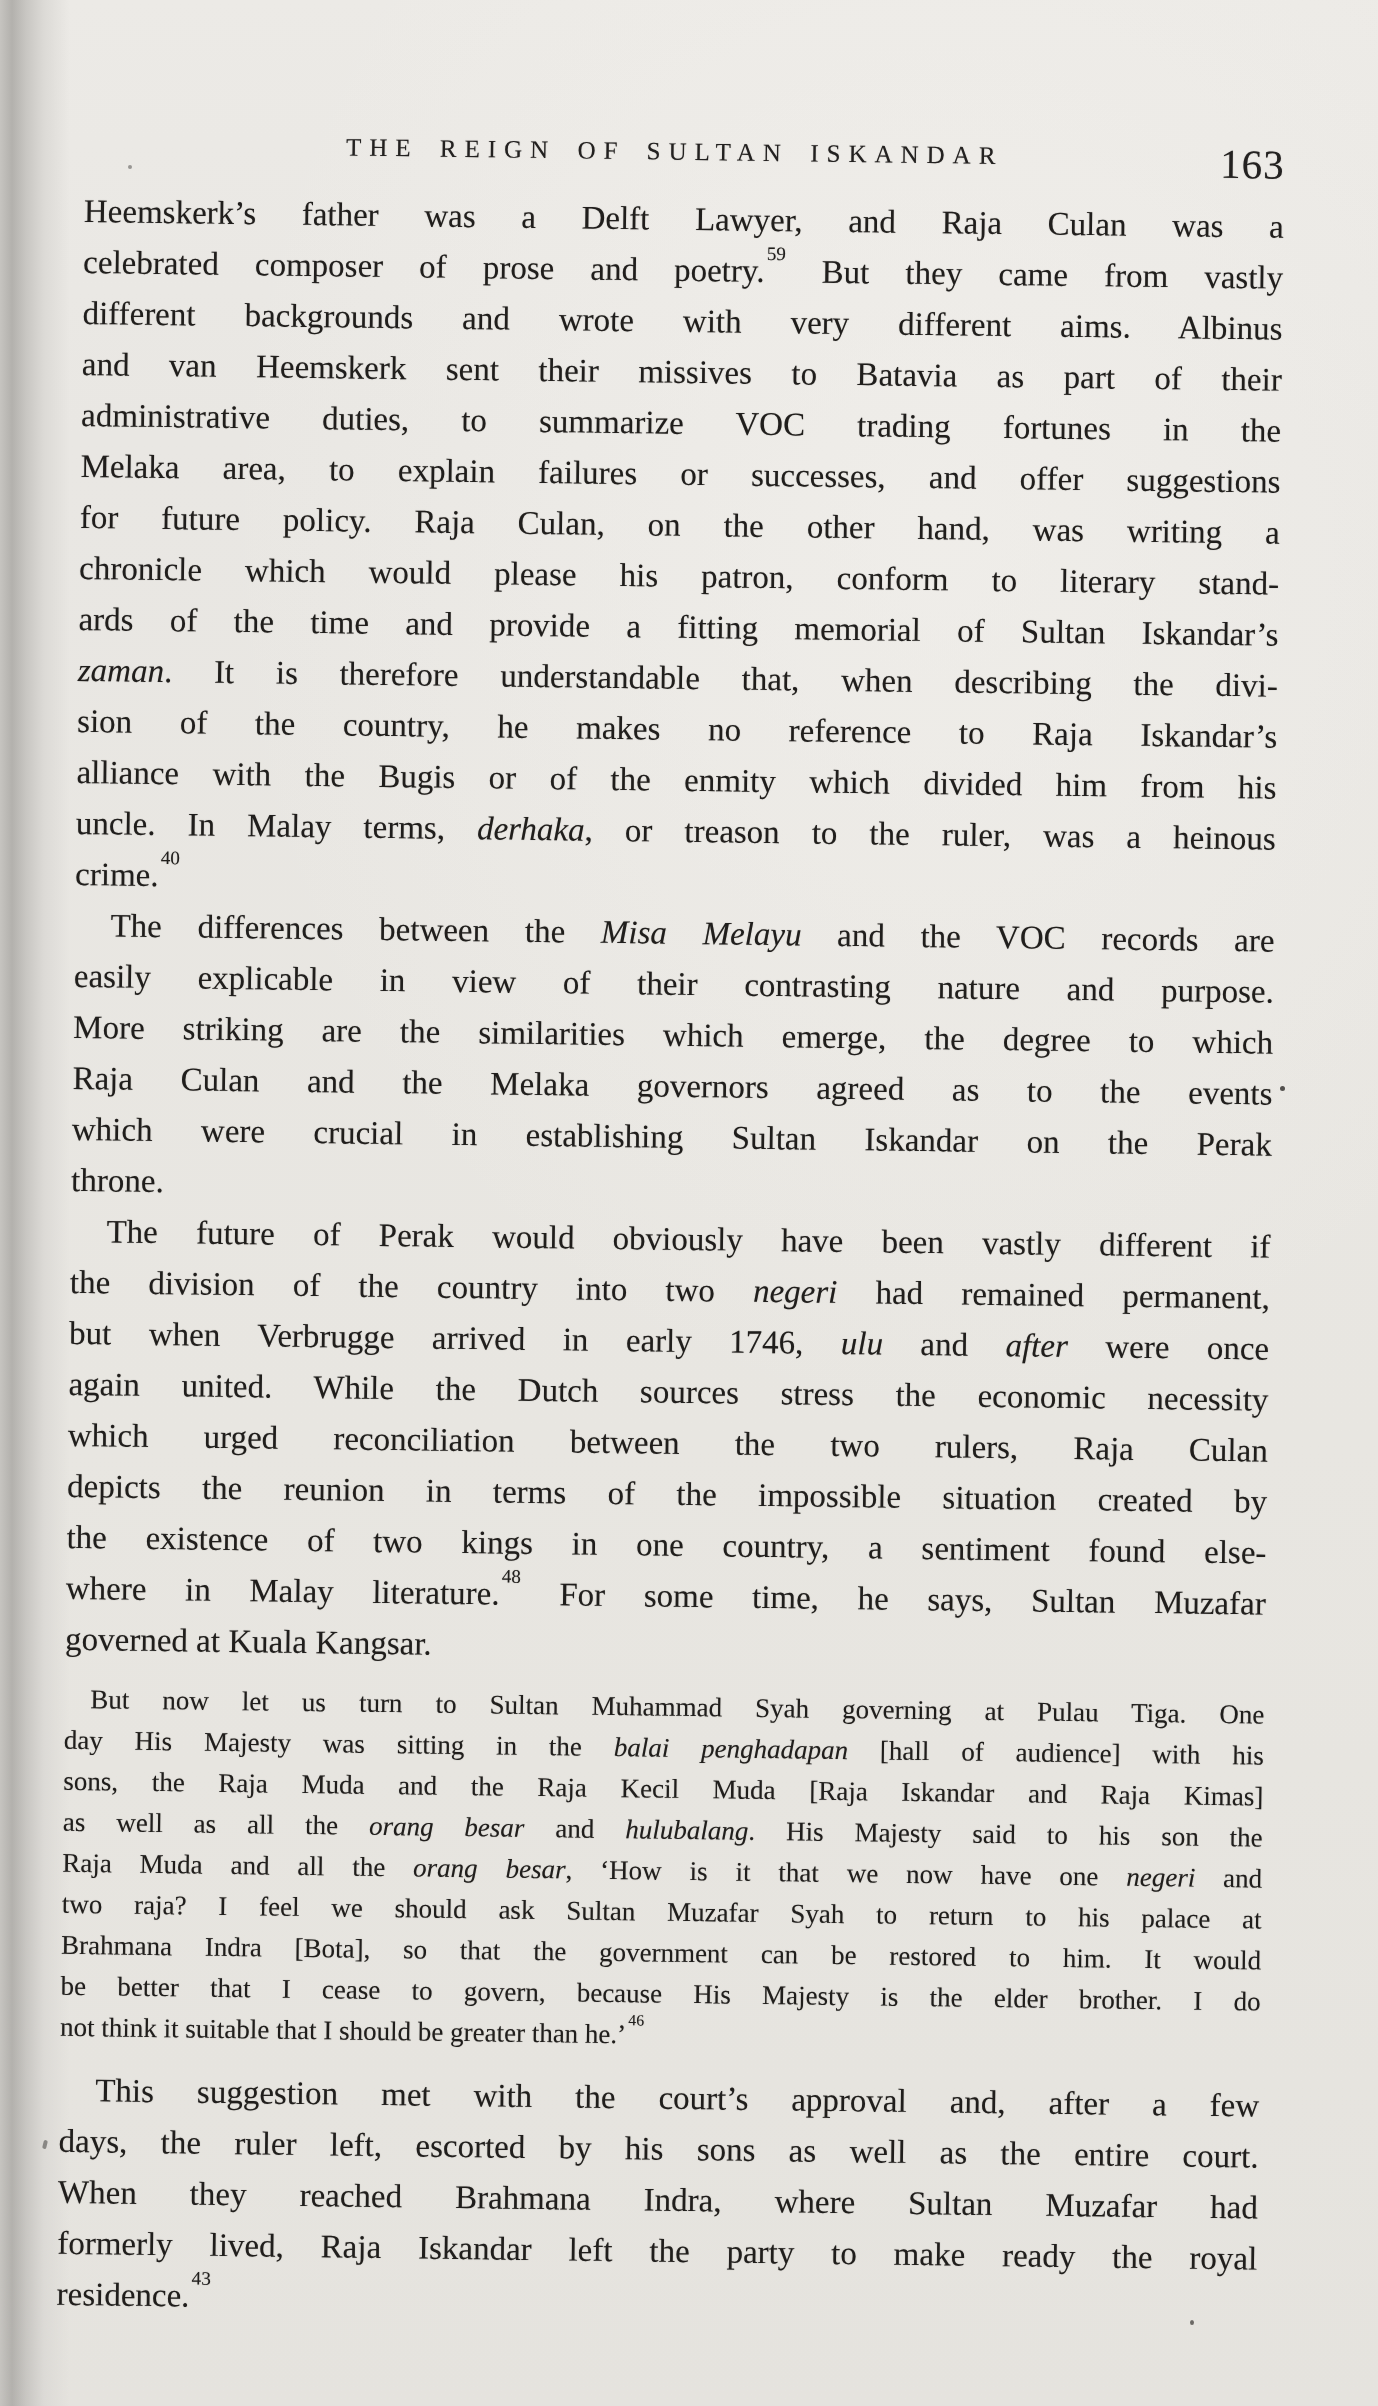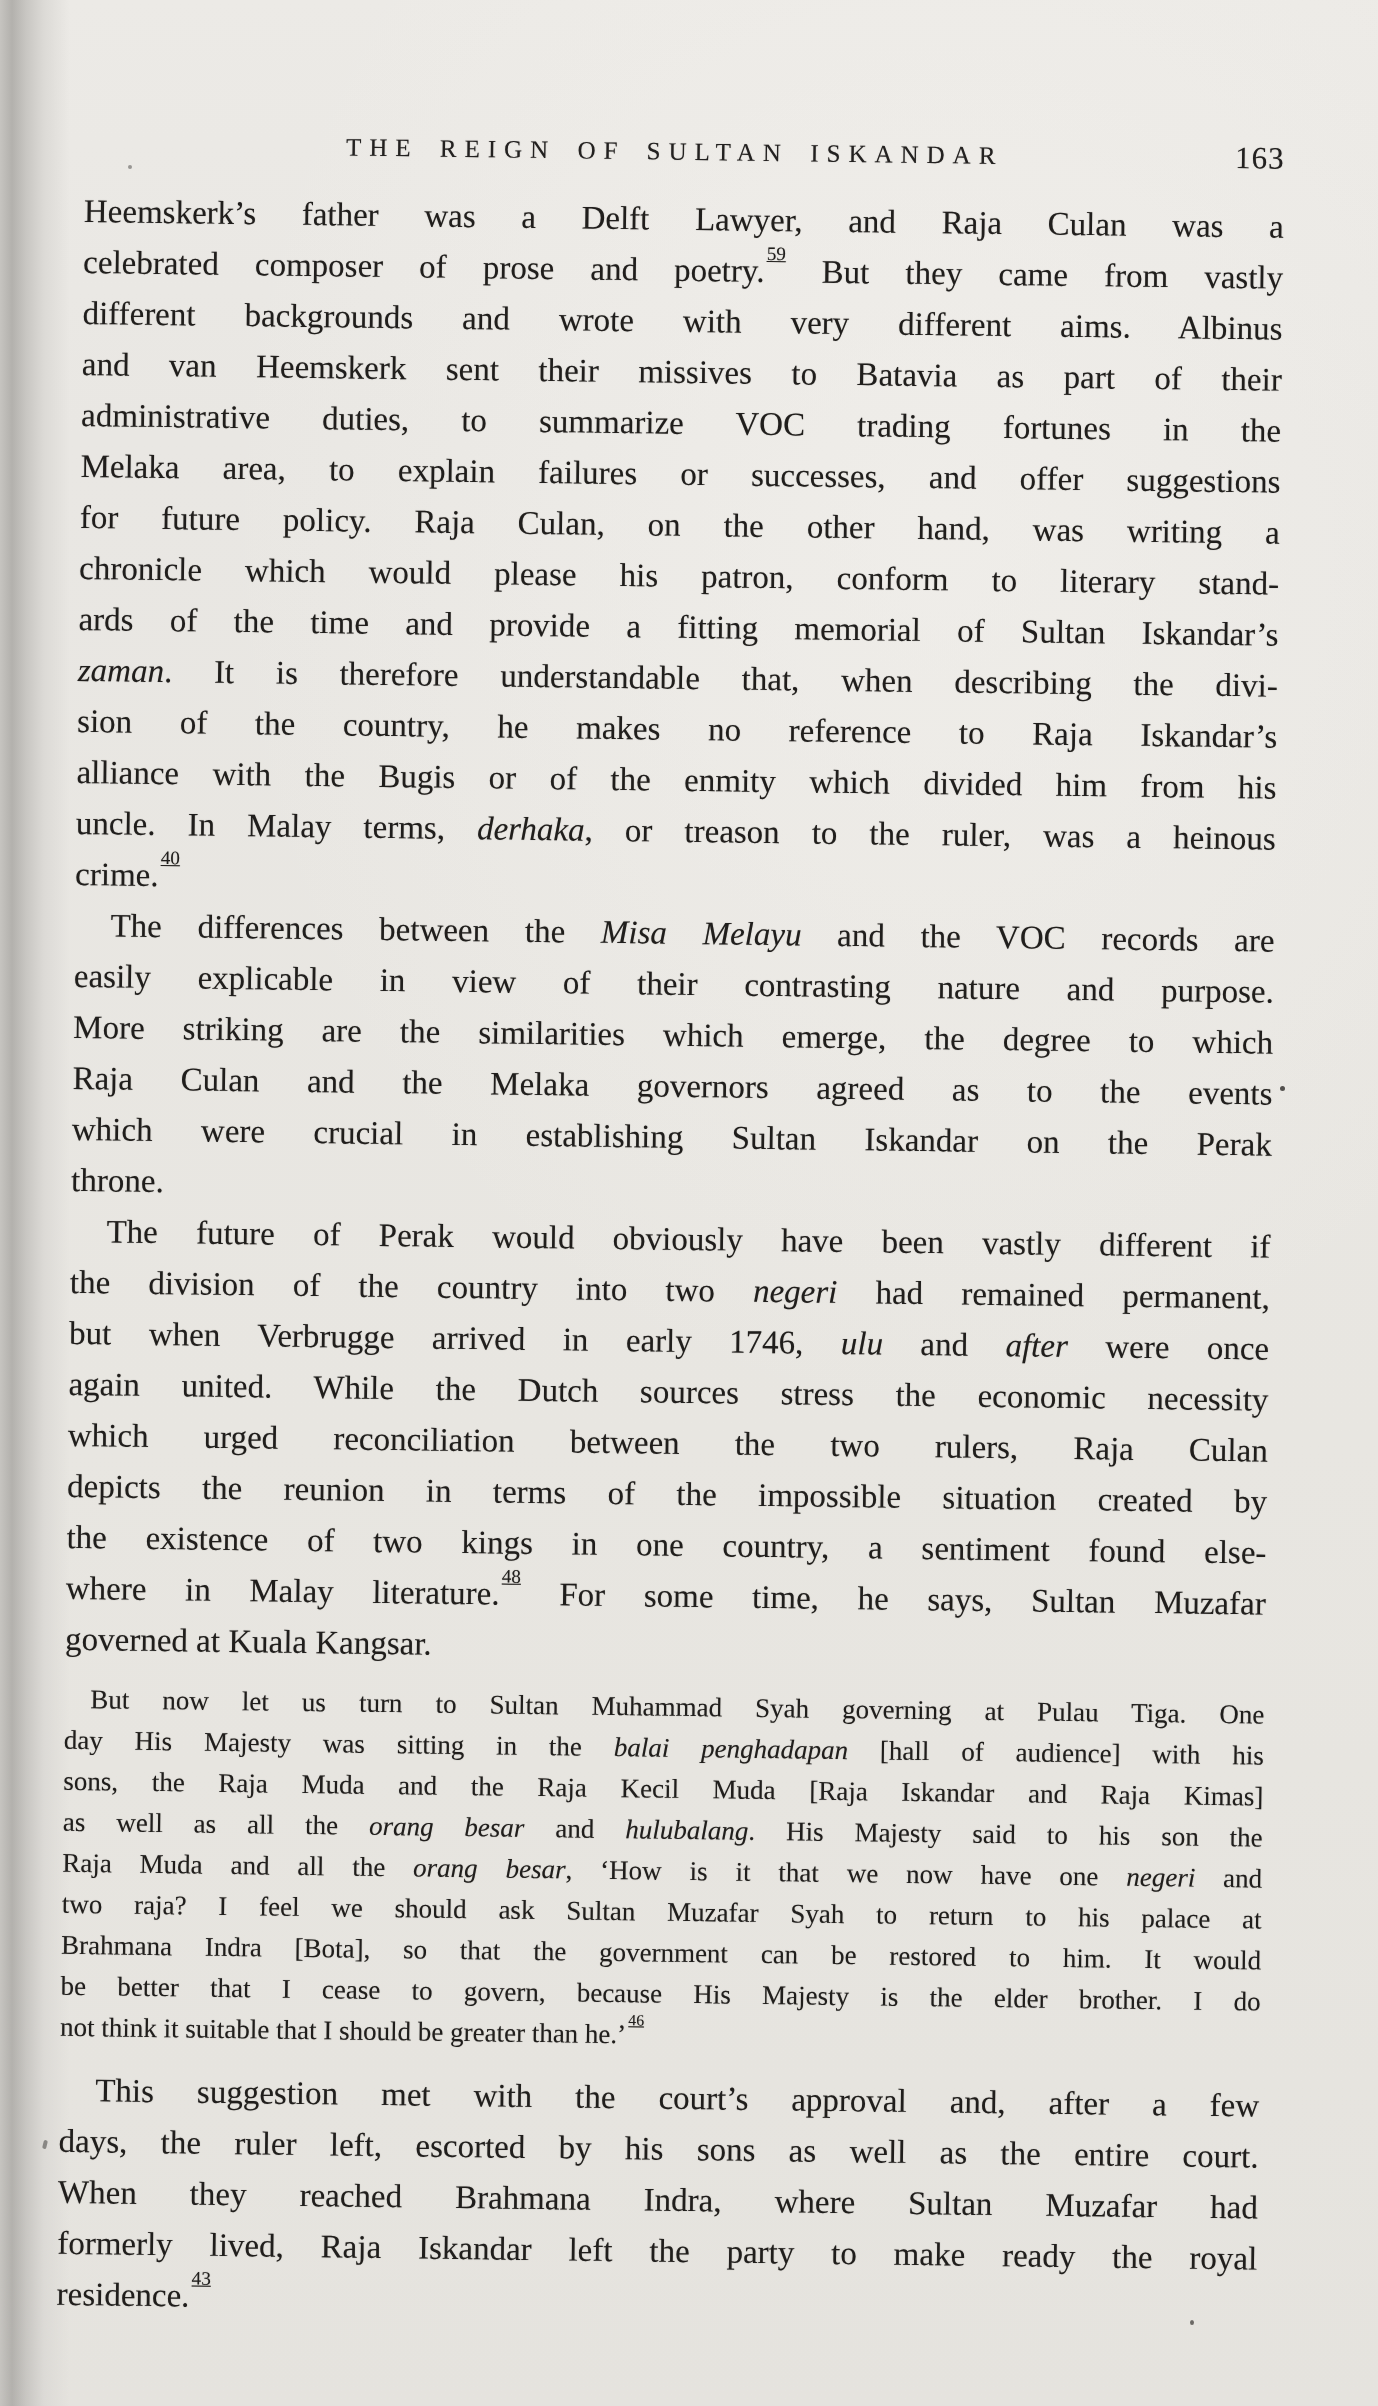--- a/index.html
+++ b/index.html
@@ -24,36 +24,35 @@
   }
   .page-header { position: relative; height: 38px; }
   .running-title {
     position: absolute; left: 50%; transform: translateX(-50%);
     margin-left: -10px; top: 2px;
     font-size: 25px; letter-spacing: 8px; word-spacing: 7px;
     white-space: nowrap; color: #232120;
   }
   .page-number {
     position: absolute; right: 0; top: -3px;
-    font-size: 31px; letter-spacing: 1px; color: #232120;
+    font-size: 41px; letter-spacing: 1px; color: #232120;
   }
   .page-body { margin-top: 20px; }
   .paragraph { margin: 0; }
   .paragraph.body { font-size: 33px; line-height: 51px; }
   .paragraph.quote { font-size: 27px; line-height: 41px; margin: 14px 0 17px 0; }
   .line { text-align: justify; text-align-last: justify; white-space: normal; }
   .line.last { text-align-last: left; }
   .paragraph.body .line.indent { text-indent: 36px; }
   .paragraph.quote .line.indent { text-indent: 26px; }
   .paragraph i { font-style: italic; }
   .paragraph sup {
     font-size: 58%; line-height: 0;
     position: relative; top: -0.52em; margin-left: 2px;
     letter-spacing: 0;
-    text-decoration: underline;
   }
   .scan-speckle { position: absolute; border-radius: 50%; pointer-events: none; }
   .speckle-1 { left: 1280px; top: 1086px; width: 5px; height: 5px; background: rgba(45,43,40,0.8); }
   .speckle-2 { left: 43px;  top: 2140px; width: 4px; height: 9px; background: rgba(70,68,65,0.55); border-radius: 2px; transform: rotate(14deg); }
   .speckle-3 { left: 1190px; top: 2320px; width: 4px; height: 5px; background: rgba(55,53,50,0.7); }
   .speckle-4 { left: 128px; top: 165px; width: 4px; height: 4px; background: rgba(70,68,65,0.5); }
 </style>
 </head>
 <body>
 

